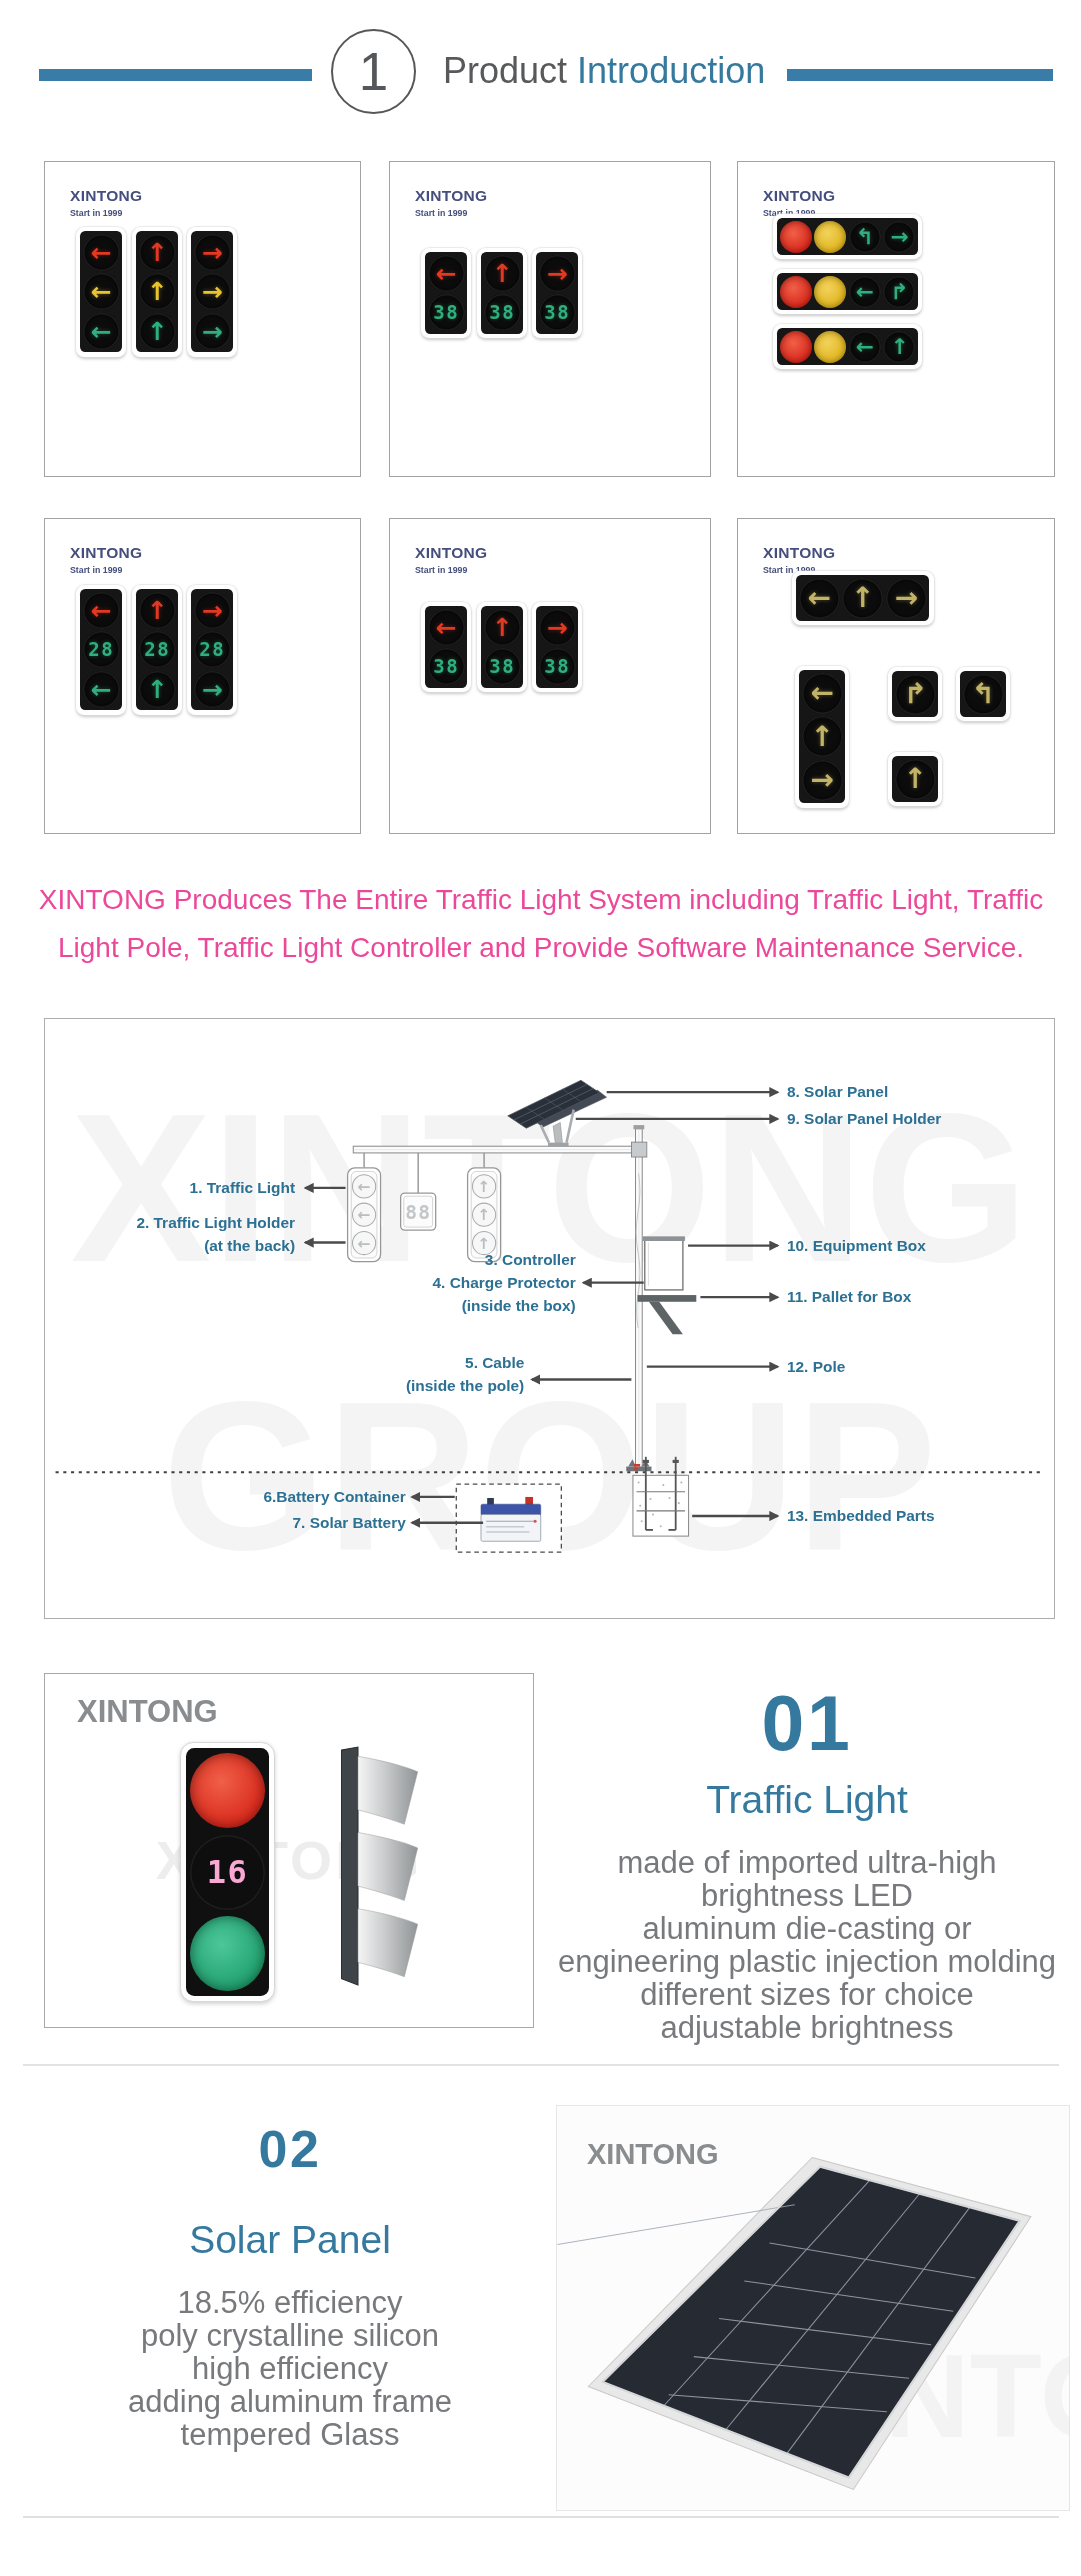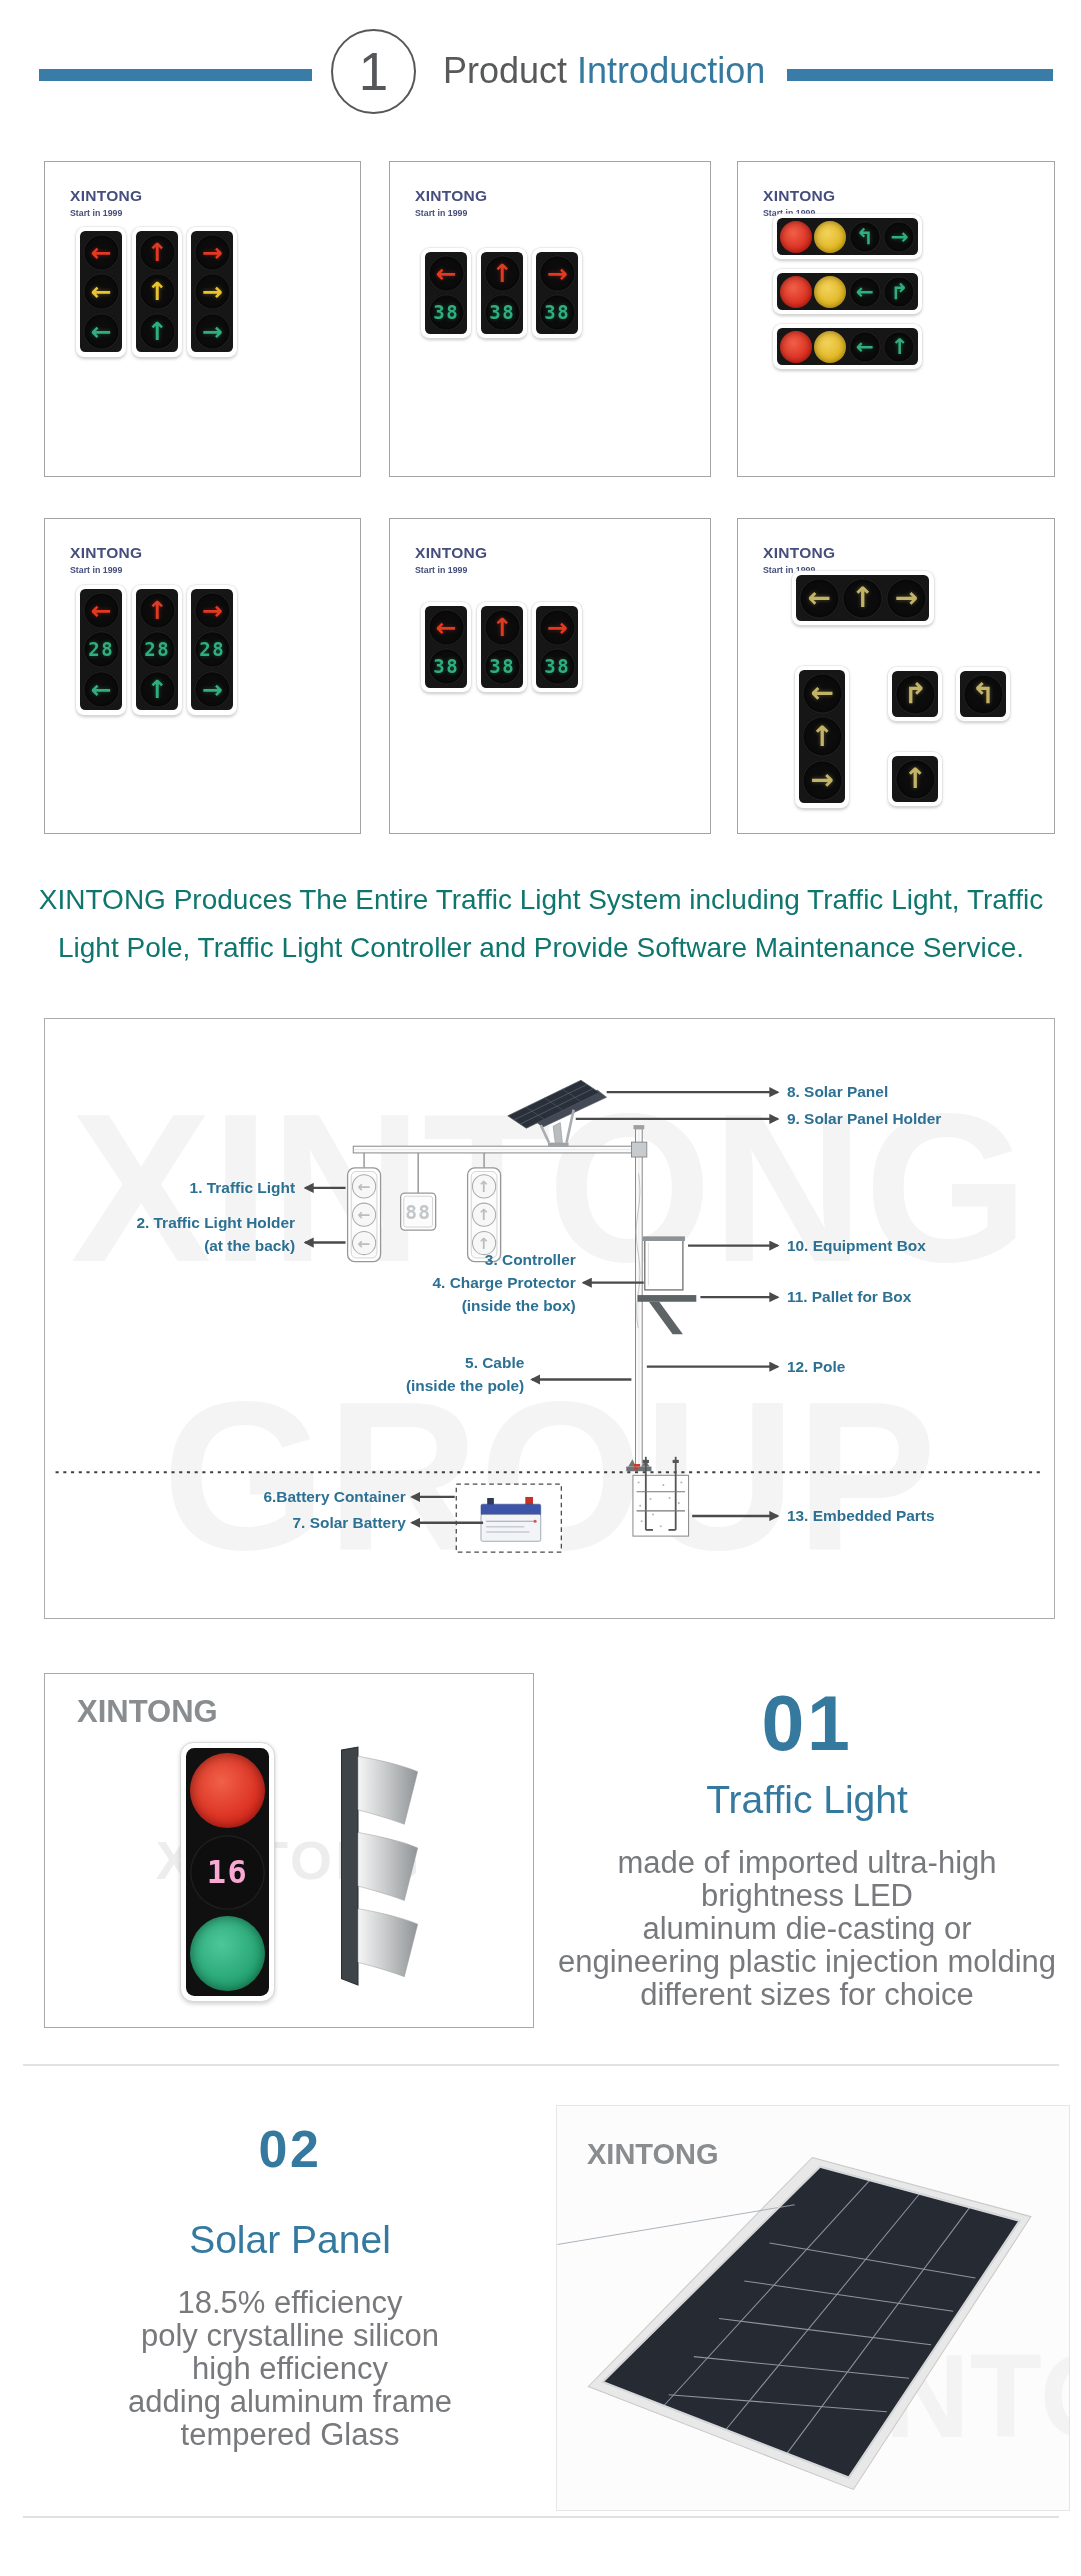--- a/index.html
+++ b/index.html
@@ -24,21 +24,21 @@
   .unit-inner{background:#161616;border-radius:5.2px;padding:2.6px;display:flex;gap:2.6px;}
   .unit-inner.col{flex-direction:column;}
   .unit-inner.row{flex-direction:row;}
   .lens{border-radius:50%;background:#0C0C0C;box-shadow:inset 0 0 0 1.5px #1E1E1E,inset 0 0 7.2px #000;
         display:flex;align-items:center;justify-content:center;flex:0 0 auto;}
   .lens .glyph{font-family:"DejaVu Sans",sans-serif;font-weight:bold;line-height:1;}
   .lens .digits{font-family:"DejaVu Sans Mono",monospace;font-weight:bold;letter-spacing:1.5px;line-height:1;}
 
   
   #intro{position:absolute;left:0;top:876px;width:1082px;text-align:center;
-         font-size:28px;line-height:48px;color:#0f766e;}
+         font-size:28px;line-height:48px;color:#ec4899;}
 
   
   #diagram{position:absolute;left:44px;top:1018px;width:1009px;height:599px;
            border:0.5px solid #ADADAD;background:#fff;overflow:hidden;}
 
   
   .img-card{position:absolute;background:#fff;border:0.5px solid #A8A8A8;overflow:hidden;}
   .img-logo{position:absolute;color:#8A8D90;font-weight:bold;}
   .wm{position:absolute;color:#EDEDED;font-weight:bold;white-space:nowrap;}
   .big-num{position:absolute;text-align:center;color:#35799F;font-weight:bold;font-size:77px;letter-spacing:2.6px;}
@@ -514,20 +514,21 @@
       </g>
     </svg>
   </div>
   <div class="big-num" style="left:544px;top:1679px;width:526px;">01</div>
   <div class="sec-title" style="left:544px;top:1778px;width:526px;">Traffic Light</div>
   <div class="sec-lines" style="left:544px;top:1846px;width:526px;" id="sec01-lines">
       <div class="line">made of imported ultra-high brightness LED</div>
       <div class="line">aluminum die-casting or</div>
       <div class="line">engineering plastic injection molding</div>
       <div class="line">different sizes for choice</div>
+      <div class="line">adjustable brightness</div>
     </div>
 
   <div class="divider" style="top:2064px;"></div>
 
   <div class="big-num" style="left:44px;top:2119px;width:492px;font-size:52px;">02</div>
   <div class="sec-title" style="left:44px;top:2218px;width:492px;">Solar Panel</div>
   <div class="sec-lines" style="left:44px;top:2286px;width:492px;" id="sec02-lines">
       <div class="line">18.5% efficiency</div>
       <div class="line">poly crystalline silicon</div>
       <div class="line">high efficiency</div>

